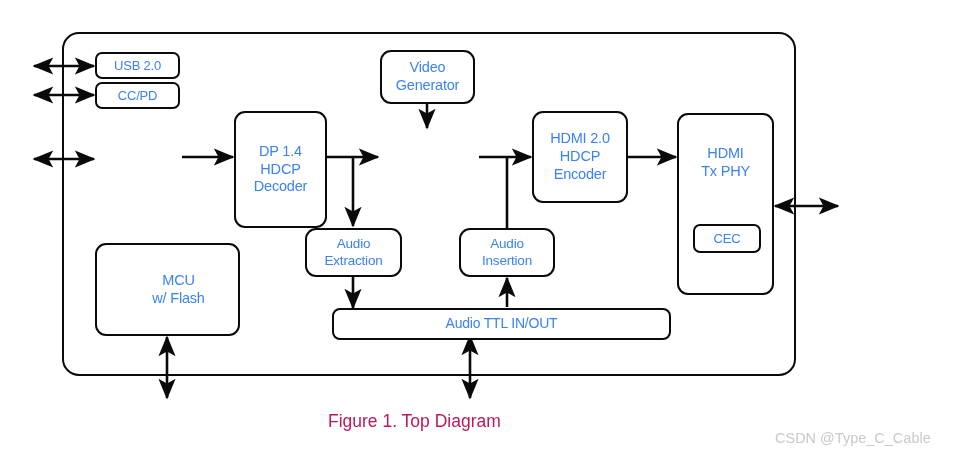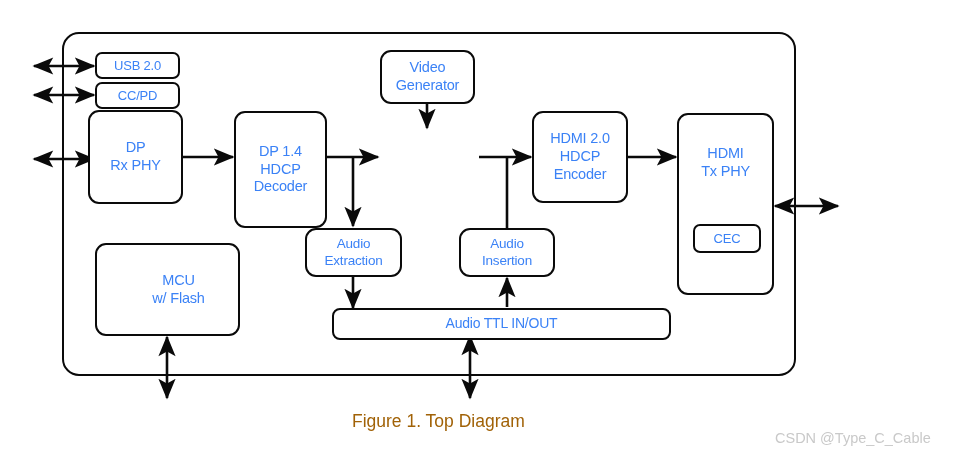--- a/index.html
+++ b/index.html
@@ -67,24 +67,23 @@
     left: 14px;
     top: 109px;
     width: 68px;
     height: 29px;
   }
   #figure-caption {
     position: absolute;
     left: 328px;
     top: 411px;
     font-size: 17.5px;
-    color: #a16207;
+    color: #be185d;
     white-space: nowrap;
     z-index: 6;
-    margin-left: 24px;
   }
   #watermark {
     position: absolute;
     left: 775px;
     top: 430px;
     font-size: 14.5px;
     color: #c9c9c9;
     white-space: nowrap;
     z-index: 6;
   }
@@ -141,24 +140,20 @@
   </svg>
 
   <div class="blk small" style="left:95px; top:52px; width:85px; height:27px;">
     <span class="ln">USB 2.0</span>
   </div>
 
   <div class="blk small" style="left:95px; top:82px; width:85px; height:27px;">
     <span class="ln">CC/PD</span>
   </div>
 
-  <div class="blk" style="left:88px; top:110px; width:95px; height:94px;">
-    <span class="ln">DP</span>
-    <span class="ln">Rx PHY</span>
-  </div>
 
   <div class="blk" style="left:234px; top:111px; width:93px; height:117px;">
     <span class="ln">DP 1.4</span>
     <span class="ln">HDCP</span>
     <span class="ln">Decoder</span>
   </div>
 
   <div class="blk" style="left:380px; top:50px; width:95px; height:54px;">
     <span class="ln">Video</span>
     <span class="ln">Generator</span>

